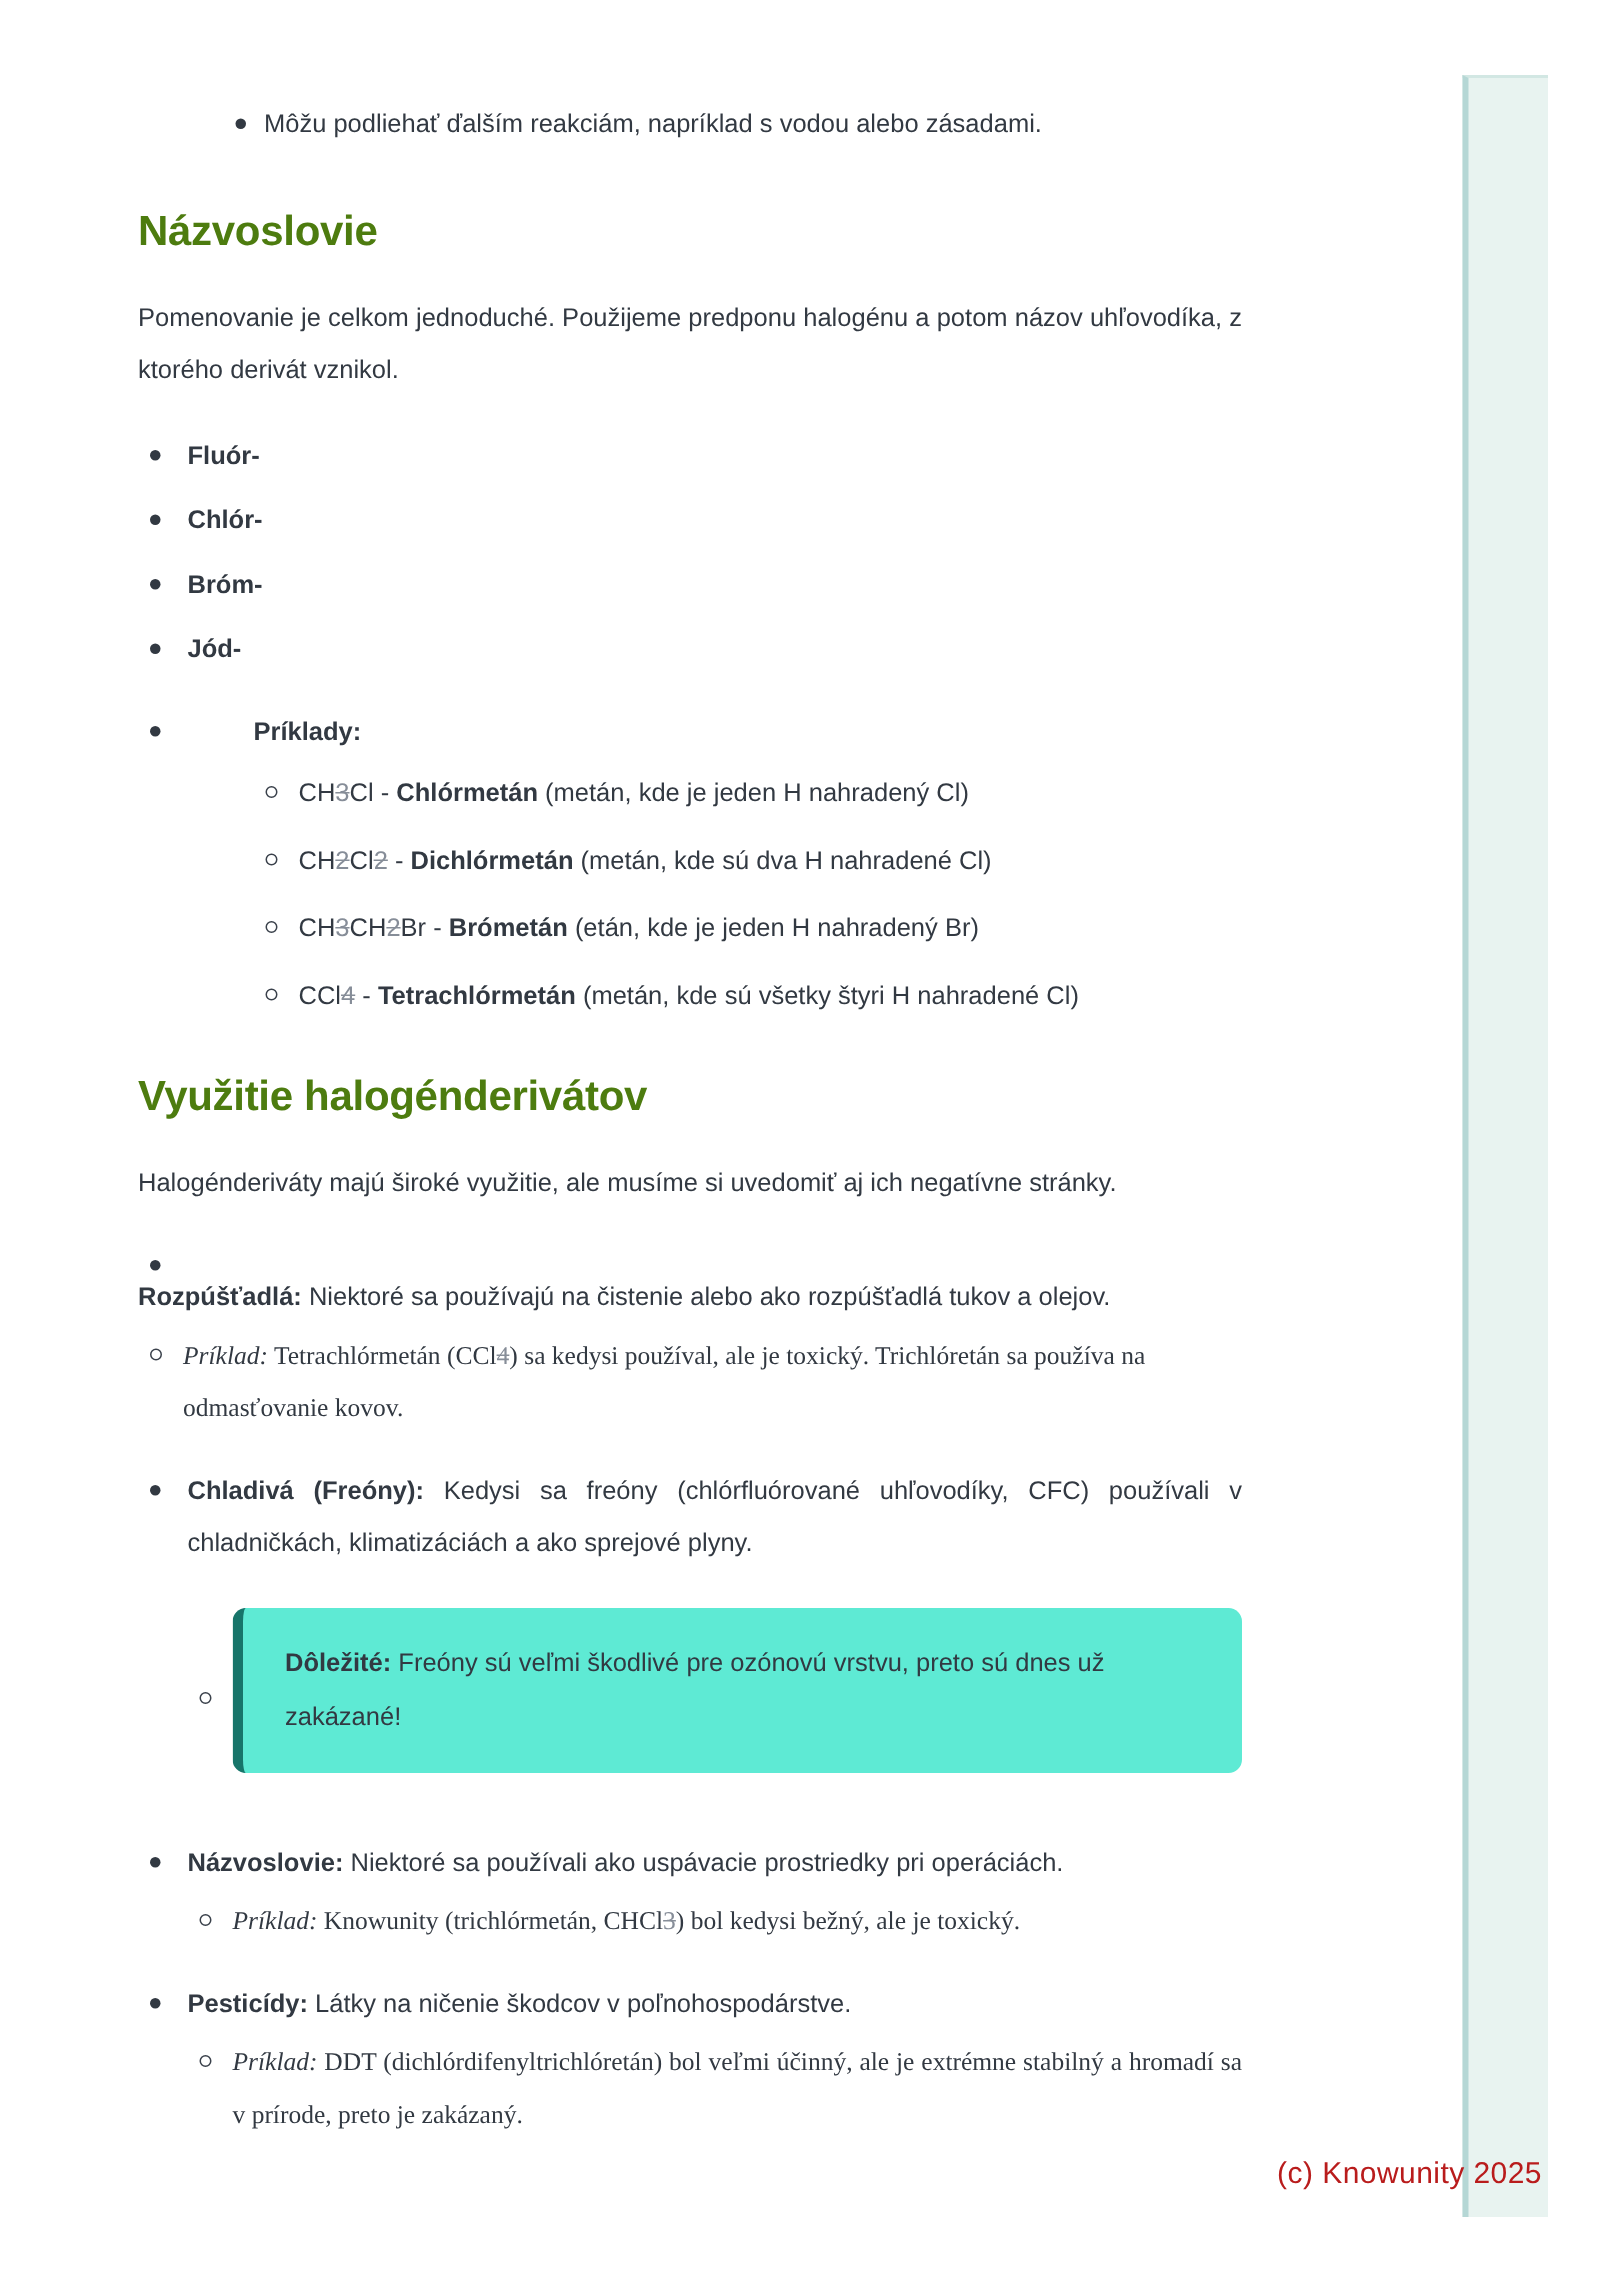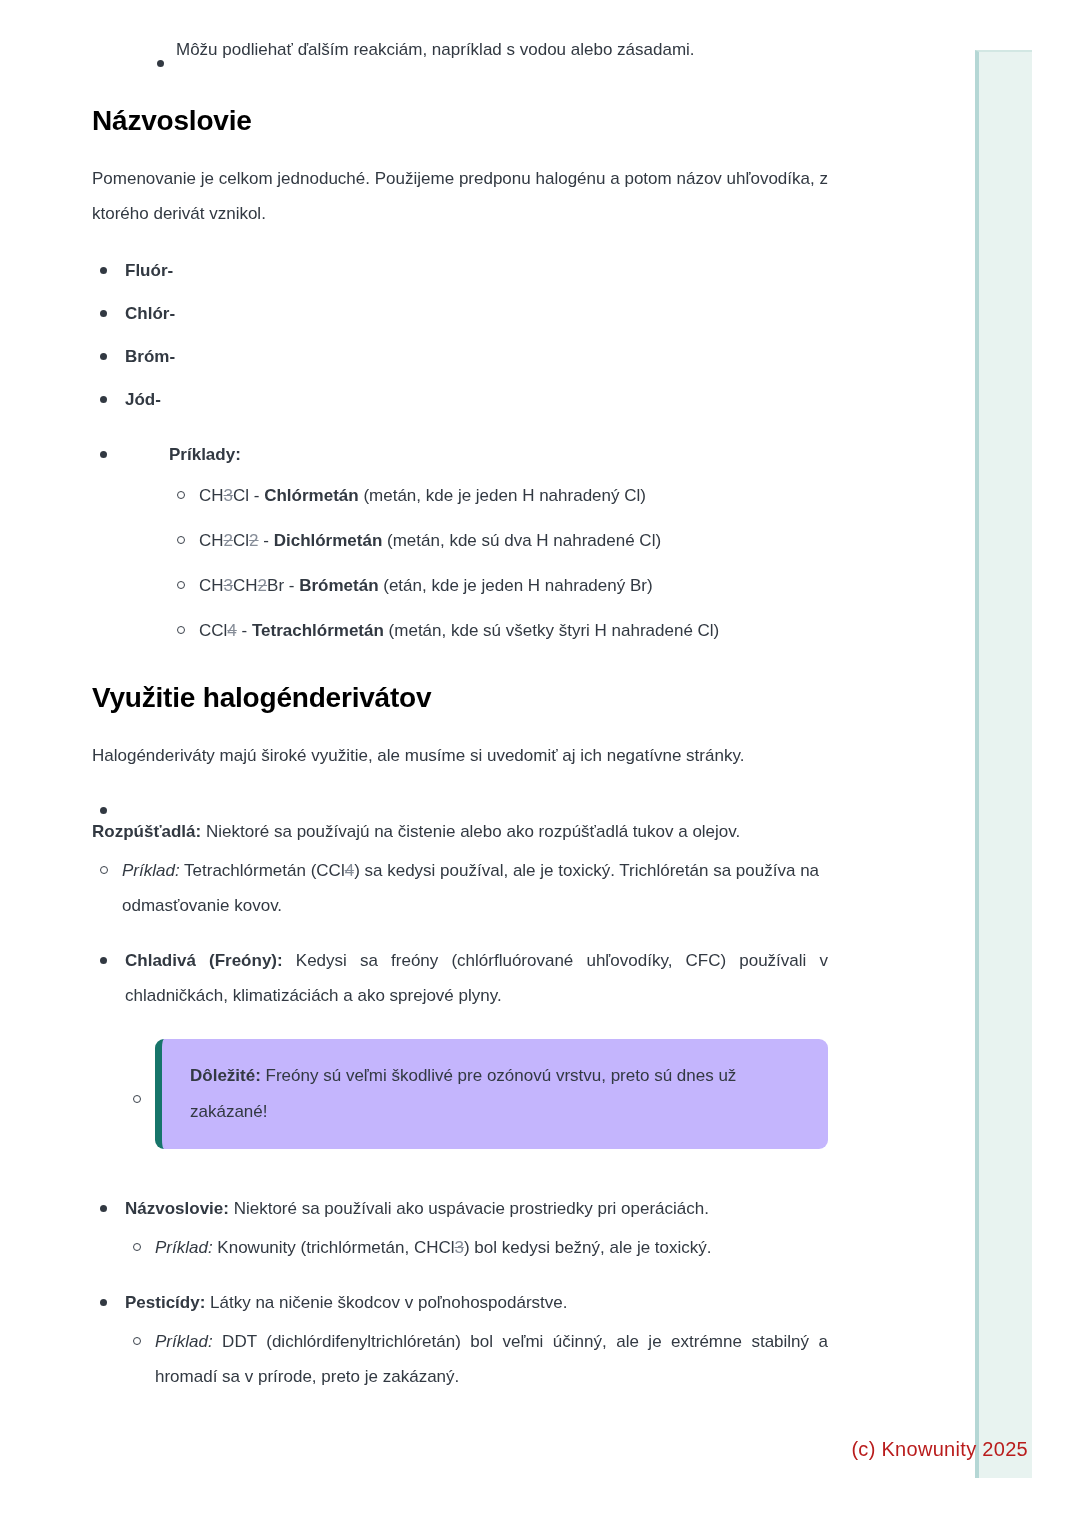--- a/index.html
+++ b/index.html
@@ -14,59 +14,59 @@
   }
   .watermark {
     position:absolute; top:1438px; right:52px; font-size:20px; color:#b91c1c;
     z-index:2; letter-spacing:0.3px;
   }
   .content {
     position:absolute; left:92px; top:0; width:736px;
     font-size:17px; line-height:35px; z-index:1;
   }
   h2 {
-    font-size:28px; line-height:40px; font-weight:700; color:#000000;
+    font-size:28px; line-height:40px; font-weight:700; color:#4d7c0f;
     margin:0; letter-spacing:-0.2px;
   }
   h2.first  { margin-top:34px; }
   h2.second { margin-top:30px; }
   p { margin:0; }
   .jtext { text-align:justify; }
   p.lead { margin-top:20px; }
 
   .li { display:flex; }
   .mcol { flex:0 0 auto; box-sizing:border-box; }
   .dot  { width:7px; height:7px; border-radius:50%; background:#323942; margin-top:14px; }
   .ring { width:8px; height:8px; border-radius:50%; border:1.7px solid #3a414b; margin-top:13px; box-sizing:border-box; background:transparent; }
   .lbody { flex:1 1 auto; min-width:0; }
 
   .l3 .mcol { width:84px; padding-left:65px; }
   .l1 .mcol { width:33px; padding-left:8px; }
   .l2 .mcol { width:30px; padding-left:8px; }
 
-  .intro-li { margin-top:32px;align-items:flex-end; }
+  .intro-li { margin-top:65px; }
   .prefix-list { margin-top:22px; }
   .prefix-list .li { margin-top:8px; }
   .prefix-list .li:first-child { margin-top:0; }
   .prefix-list .li.gap-before { margin-top:20px;gap:44px; }
   .ex-list { margin-top:6px; }
   .ex-list .li { margin-top:10px; }
 
   .usage-list { margin-top:20px; }
   .usage-list > .li { margin-top:20px; }
   .usage-list > .li:first-child { margin-top:0;flex-direction:column; }
-  .sub-ex { margin-top:4px; }
+  .sub-ex { margin-top:4px;font-family:Liberation Serif, serif; }
 
   .b { font-weight:700; }
   .i { font-style:italic; }
   s.struck { color:#868d98; text-decoration:line-through; }
 
   .callout-row { margin-top:26px; margin-bottom:22px; }
   .callout {
-    background:#c4b5fd; border-left:7px solid #17756a; border-radius:9px;
+    background:#5eead4; border-left:7px solid #17756a; border-radius:9px;
     padding:19px 26px 19px 28px; line-height:36px; box-sizing:border-box;
   }
 </style>
 </head>
 <body>
 
 <div class="strip"></div>
 <div class="watermark">(c) Knowunity 2025</div>
 
 <div class="content">

